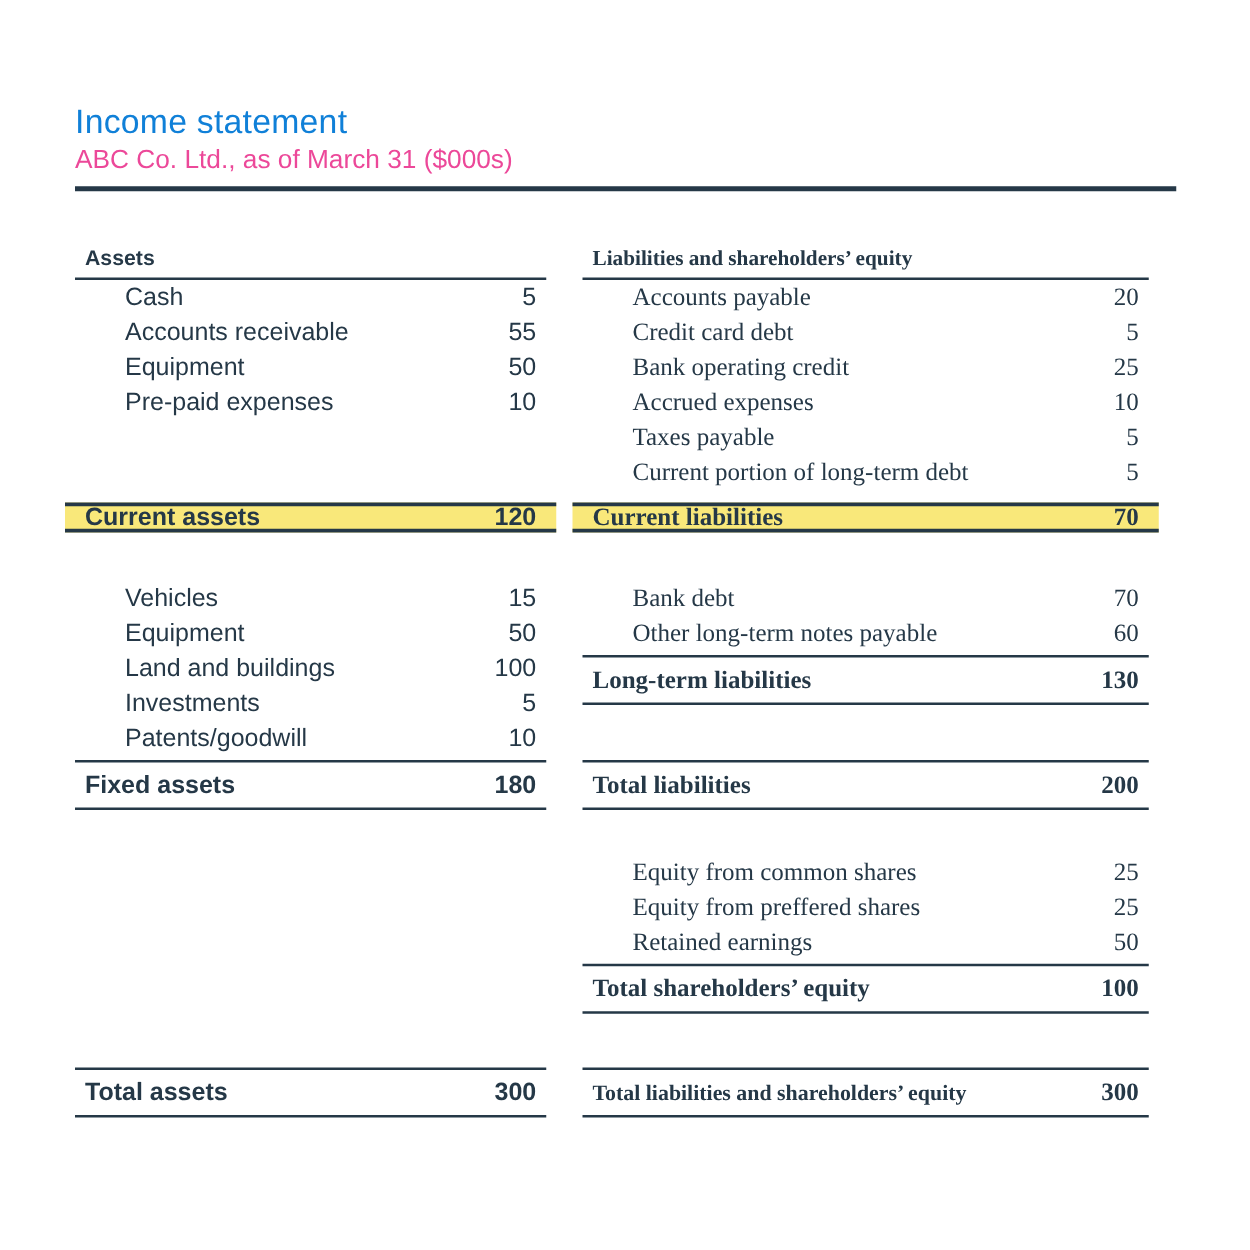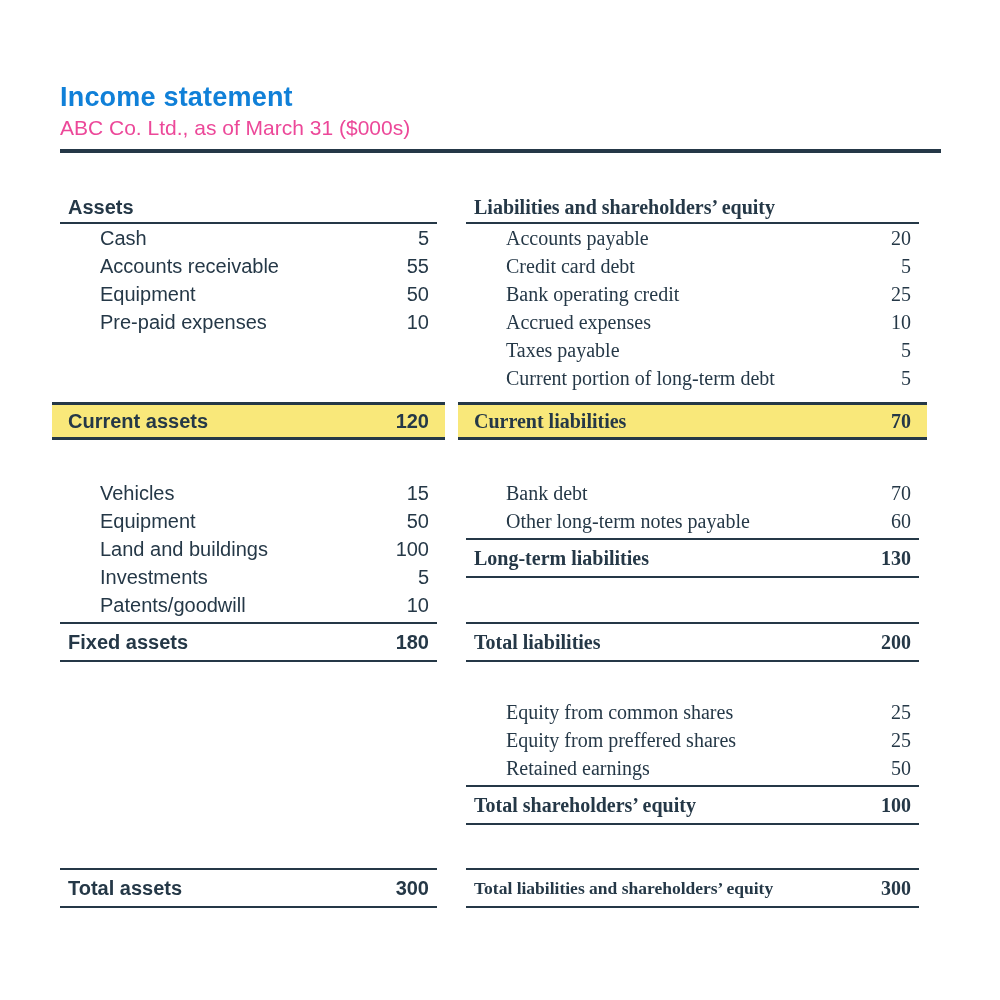--- a/index.html
+++ b/index.html
@@ -1,36 +1,36 @@
 <!DOCTYPE html>
 <html><head>
 <meta charset="utf-8">
 <style>
   * { margin:0; padding:0; box-sizing:border-box; }
   html,body { width:1000px; height:1000px; background:#ffffff;
     font-family:"Liberation Sans", sans-serif; color:#253847; }
   #page { position:relative; width:1000px; height:1000px; background:#fff; overflow:hidden; }
 
-  .page-title { position:absolute; left:60px; top:82px; font-size:27px; font-weight:bold;
+  .page-title { position:absolute; left:60px; top:82px; font-size:27px; font-weight:normal;
     color:#1080d8; letter-spacing:0.2px; }
   .page-subtitle { position:absolute; left:60px; top:116px; font-size:21px; color:#ec4899; }
   .top-rule { position:absolute; left:60px; top:149px; width:881px; height:4px; background:#253847; }
 
   .col { position:absolute; top:192px; }
   .col-left  { left:60px;  width:377px; }
   .col-right { left:466px; width:453px;font-family:Liberation Serif, serif; }
 
   .col-header { height:32px; display:flex; align-items:center; padding:0 8px;
-    font-size:20px; font-weight:bold; border-bottom:2px solid #253847; }
+    font-size:17px; font-weight:bold; border-bottom:2px solid #253847; }
 
   .row { height:28px; display:flex; justify-content:space-between; align-items:center;
     padding:0 8px; font-size:20px; white-space:nowrap;margin-left:32px; }
   .row .val { text-align:right; }
 
-  .hl-row { height:38px; display:flex; justify-content:space-between; align-items:center;
+  .hl-row { height:24px; display:flex; justify-content:space-between; align-items:center;
     margin:0 -8px; padding:0 16px; font-size:20px; font-weight:bold;
     background:#f9e87a; border-top:3px solid #253847; border-bottom:3px solid #253847;
     white-space:nowrap; }
 
   .total-row { height:40px; display:flex; justify-content:space-between; align-items:center;
     padding:0 8px; font-size:20px; font-weight:bold;
     border-top:2px solid #253847; border-bottom:2px solid #253847; white-space:nowrap;gap:24px; }
   .total-row.condensed .lbl { font-size:17.5px; }
 
   .sp66  { height:66px; }  .sp10 { height:10px; }

